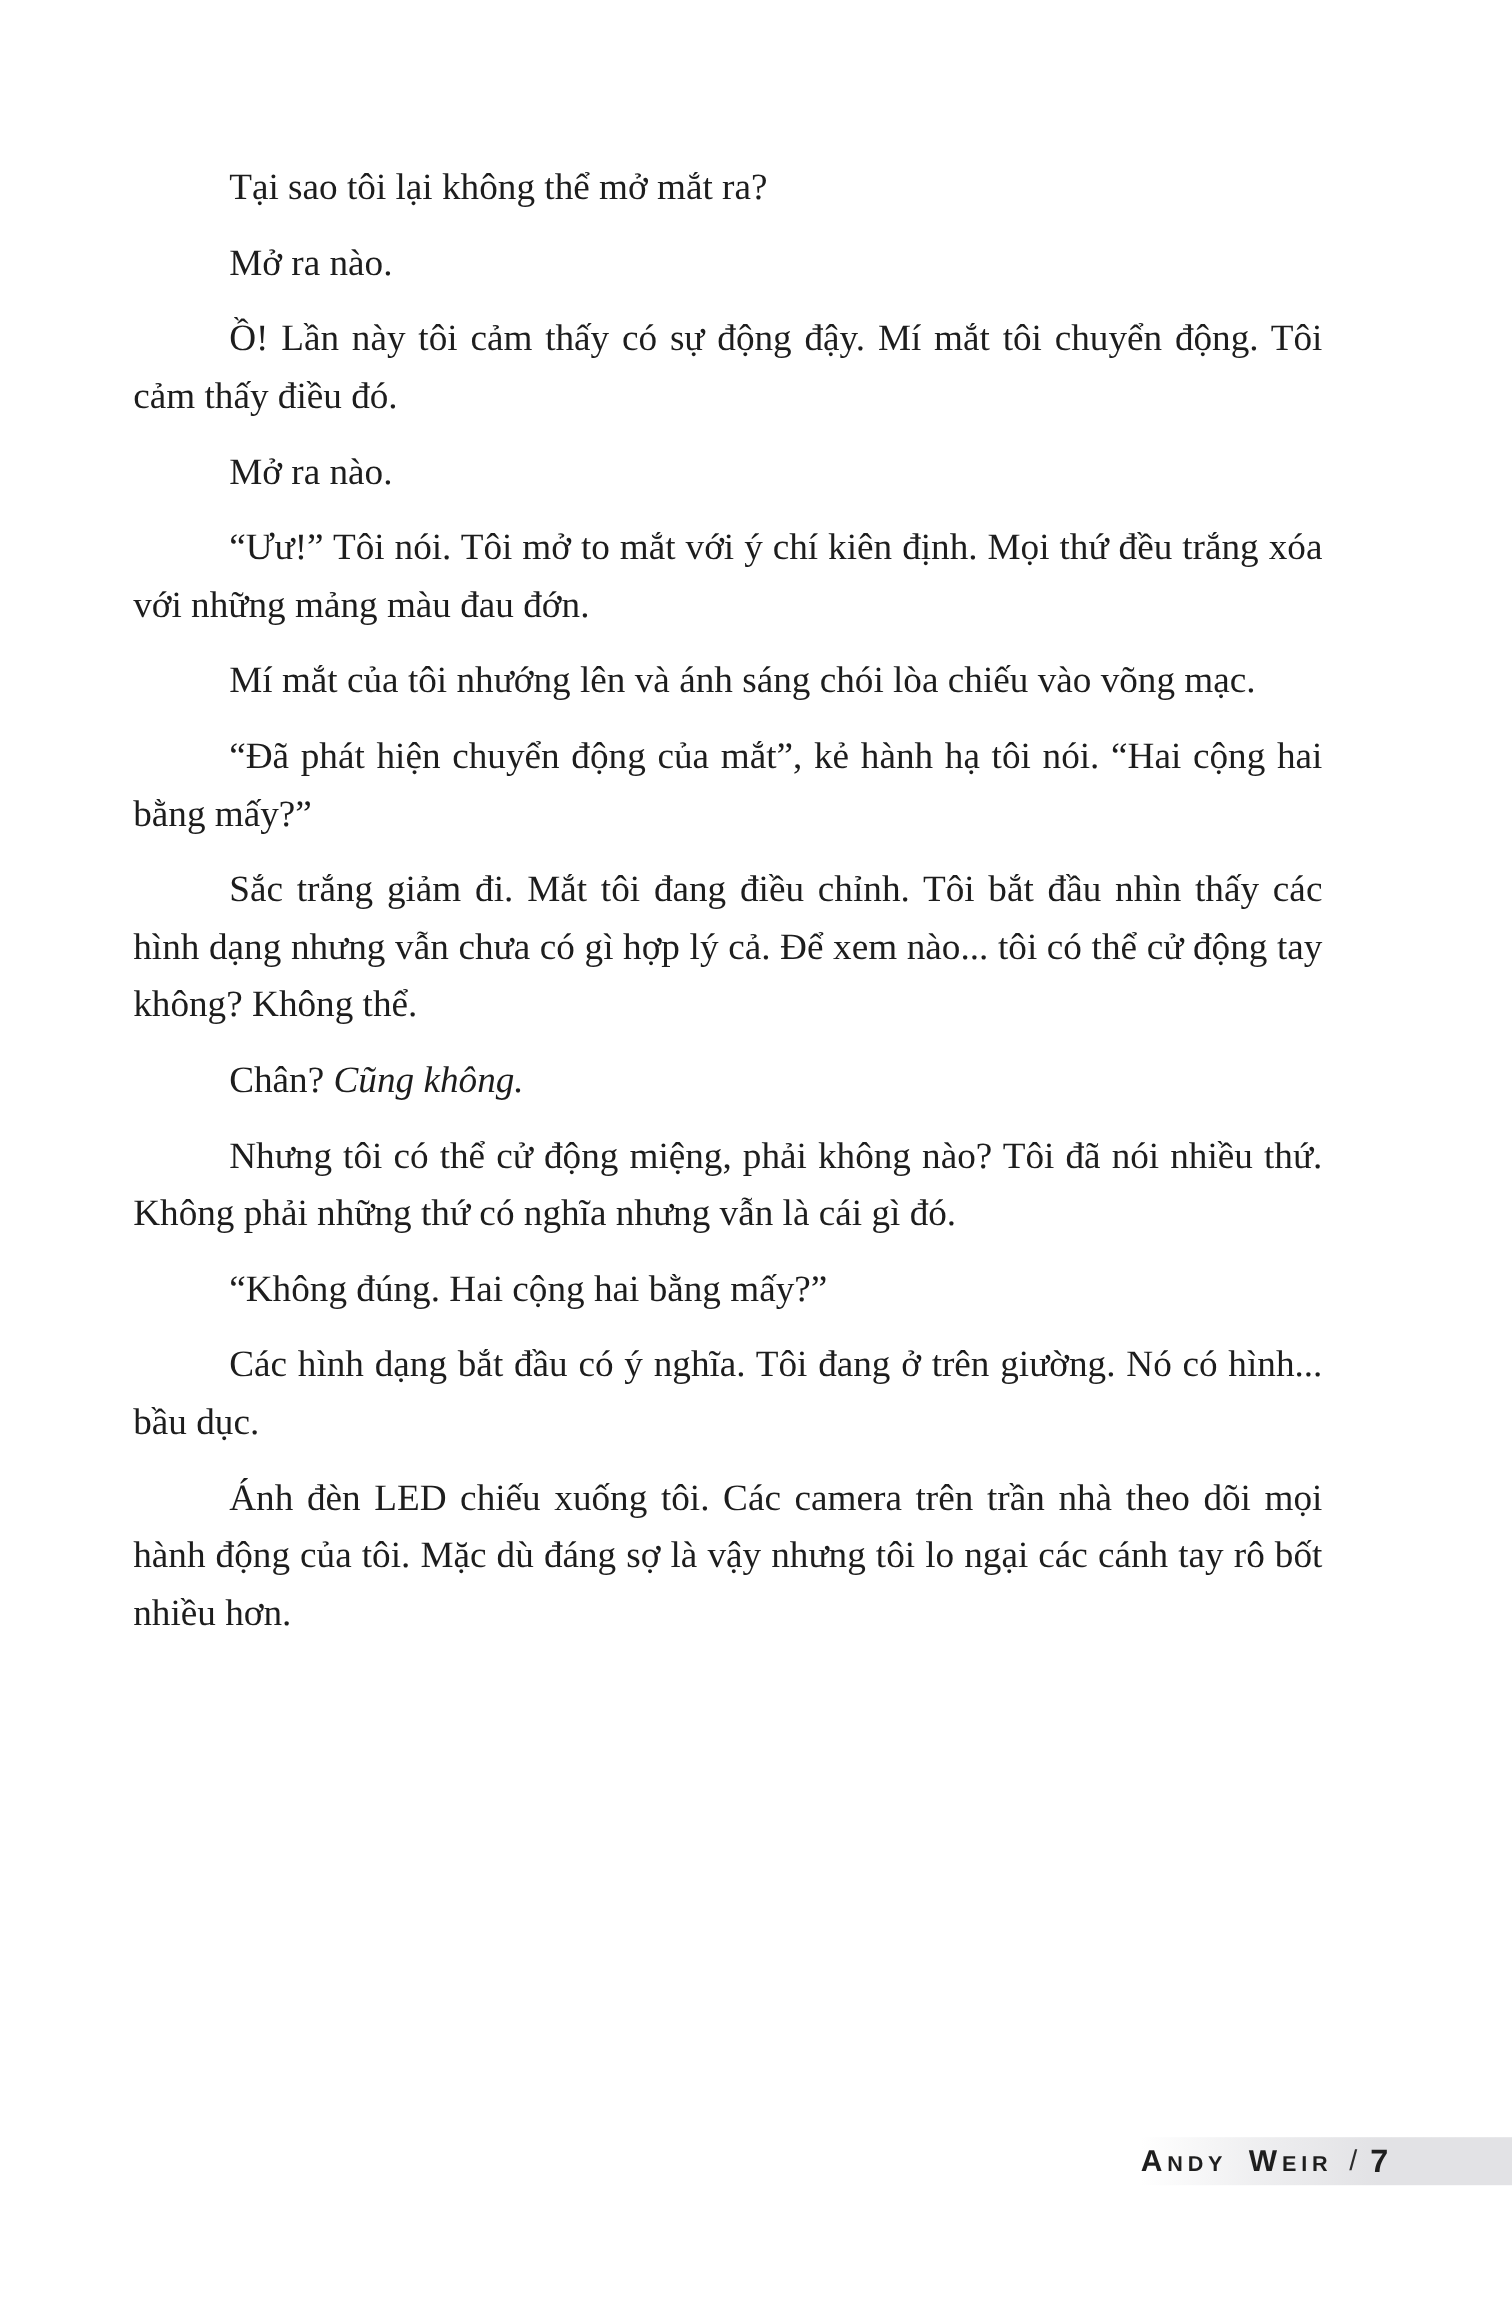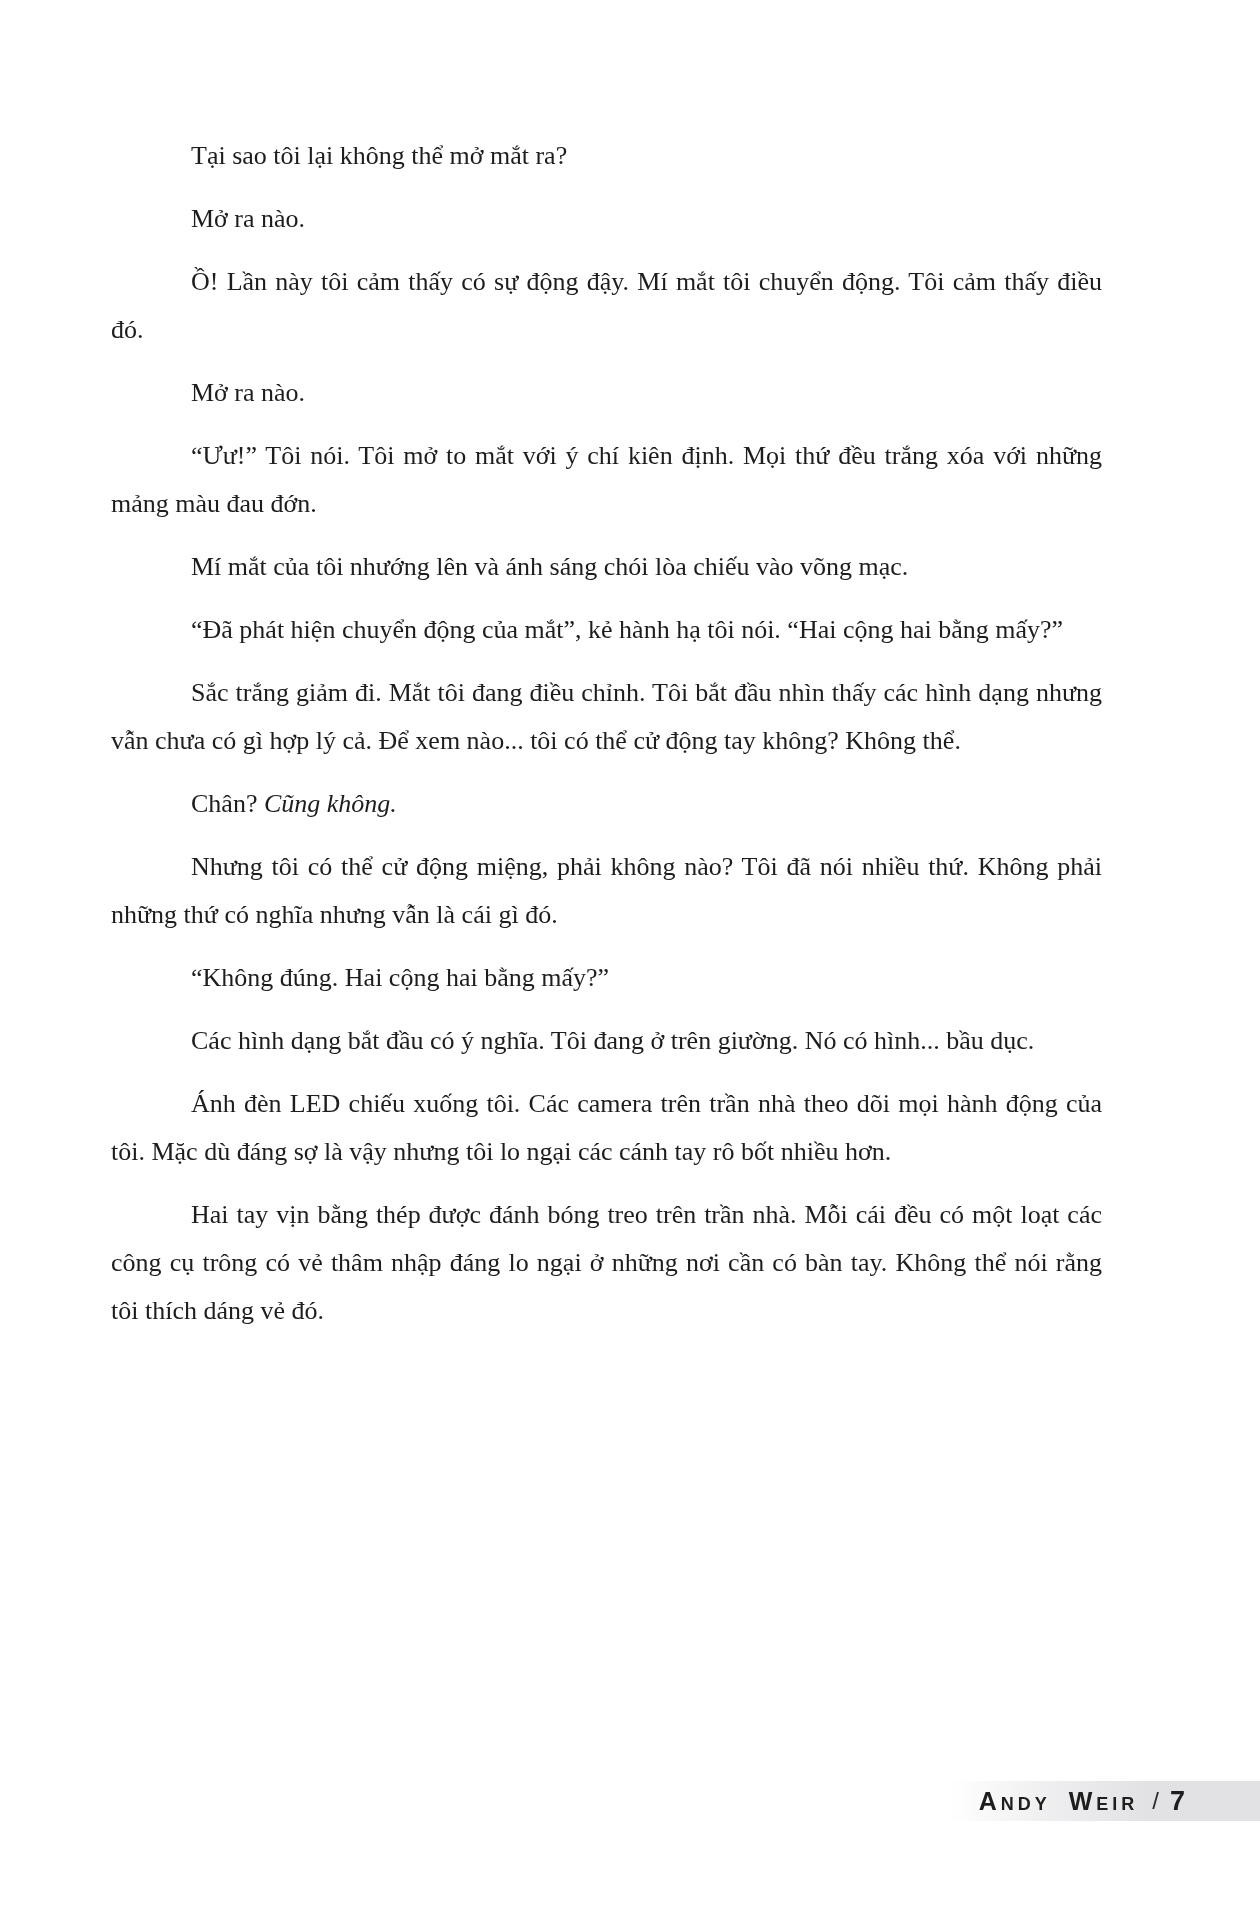--- a/index.html
+++ b/index.html
@@ -13,21 +13,21 @@
     height: 1922px;
     background: #ffffff;
     overflow: hidden;
   }
   .text-block {
     position: absolute;
     left: 111px;
     top: 132px;
     width: 991px;
     font-family: "Liberation Serif", "DejaVu Serif", serif;
-    font-size: 26px;
+    font-size: 31px;
     line-height: 48px;
     color: #1d1d1d;
     text-align: justify;
     text-align-last: left;
   }
   .text-block p {
     margin: 0 0 15px 0;
     text-indent: 80px;
   }
   .text-block p:last-child {
@@ -43,21 +43,21 @@
     width: 430px;
     height: 40px;
     box-sizing: border-box;
     background: linear-gradient(to right,
       rgba(226, 226, 229, 0) 28%,
       rgba(226, 226, 229, 0.55) 50%,
       #e2e2e5 74%);
     display: flex;
     align-items: center;
     justify-content: flex-end;
-    padding-right: 74px;
+    padding-right: 102px;
     font-family: "Liberation Sans", "DejaVu Sans", sans-serif;
     color: #1e1e1e;
     white-space: nowrap;
   }
   .footer-author {
     font-variant: small-caps;
     font-weight: 700;
     font-size: 25px;
     letter-spacing: 4px;
     word-spacing: 7px;
@@ -88,21 +88,20 @@
     <p>Mí mắt của tôi nhướng lên và ánh sáng chói lòa chiếu vào võng mạc.</p>
     <p>“Đã phát hiện chuyển động của mắt”, kẻ hành hạ tôi nói. “Hai cộng hai bằng mấy?”</p>
     <p>Sắc trắng giảm đi. Mắt tôi đang điều chỉnh. Tôi bắt đầu nhìn thấy các hình dạng nhưng vẫn chưa có gì hợp lý cả. Để xem nào... tôi có thể cử động tay không? Không thể.</p>
     <p>
       <span>Chân? </span><em>Cũng không.</em>
     </p>
     <p>Nhưng tôi có thể cử động miệng, phải không nào? Tôi đã nói nhiều thứ. Không phải những thứ có nghĩa nhưng vẫn là cái gì đó.</p>
     <p>“Không đúng. Hai cộng hai bằng mấy?”</p>
     <p>Các hình dạng bắt đầu có ý nghĩa. Tôi đang ở trên giường. Nó có hình... bầu dục.</p>
     <p>Ánh đèn LED chiếu xuống tôi. Các camera trên trần nhà theo dõi mọi hành động của tôi. Mặc dù đáng sợ là vậy nhưng tôi lo ngại các cánh tay rô bốt nhiều hơn.</p>
-    <p>Hai tay vịn bằng thép được đánh bóng treo trên trần nhà. Mỗi cái đều có một loạt các công cụ trông có vẻ thâm nhập đáng lo ngại ở những nơi cần có bàn tay. Không thể nói rằng tôi thích dáng vẻ đó.</p>
   </div>
 
   <div class="footer-bar">
     <span class="footer-author">Andy Weir</span>
     <span class="footer-sep">/</span>
     <span class="footer-pagenum">7</span>
   </div>
 
 </div>
 

